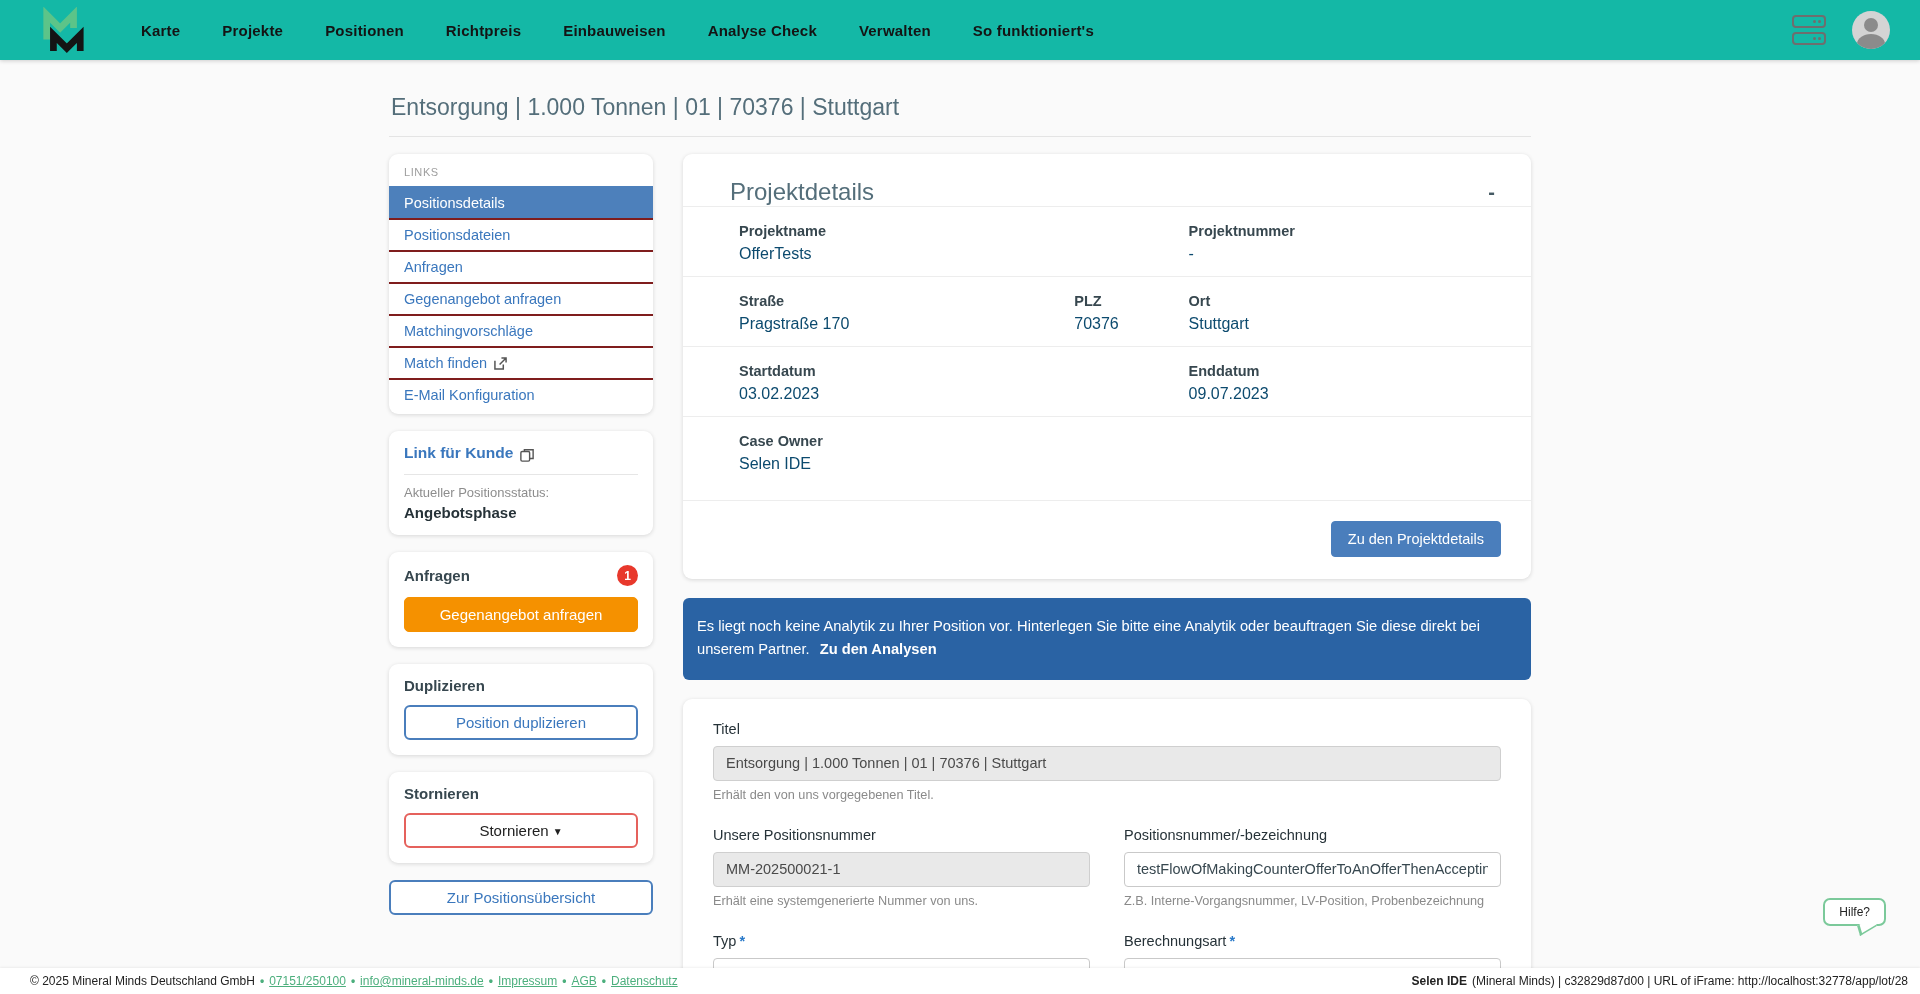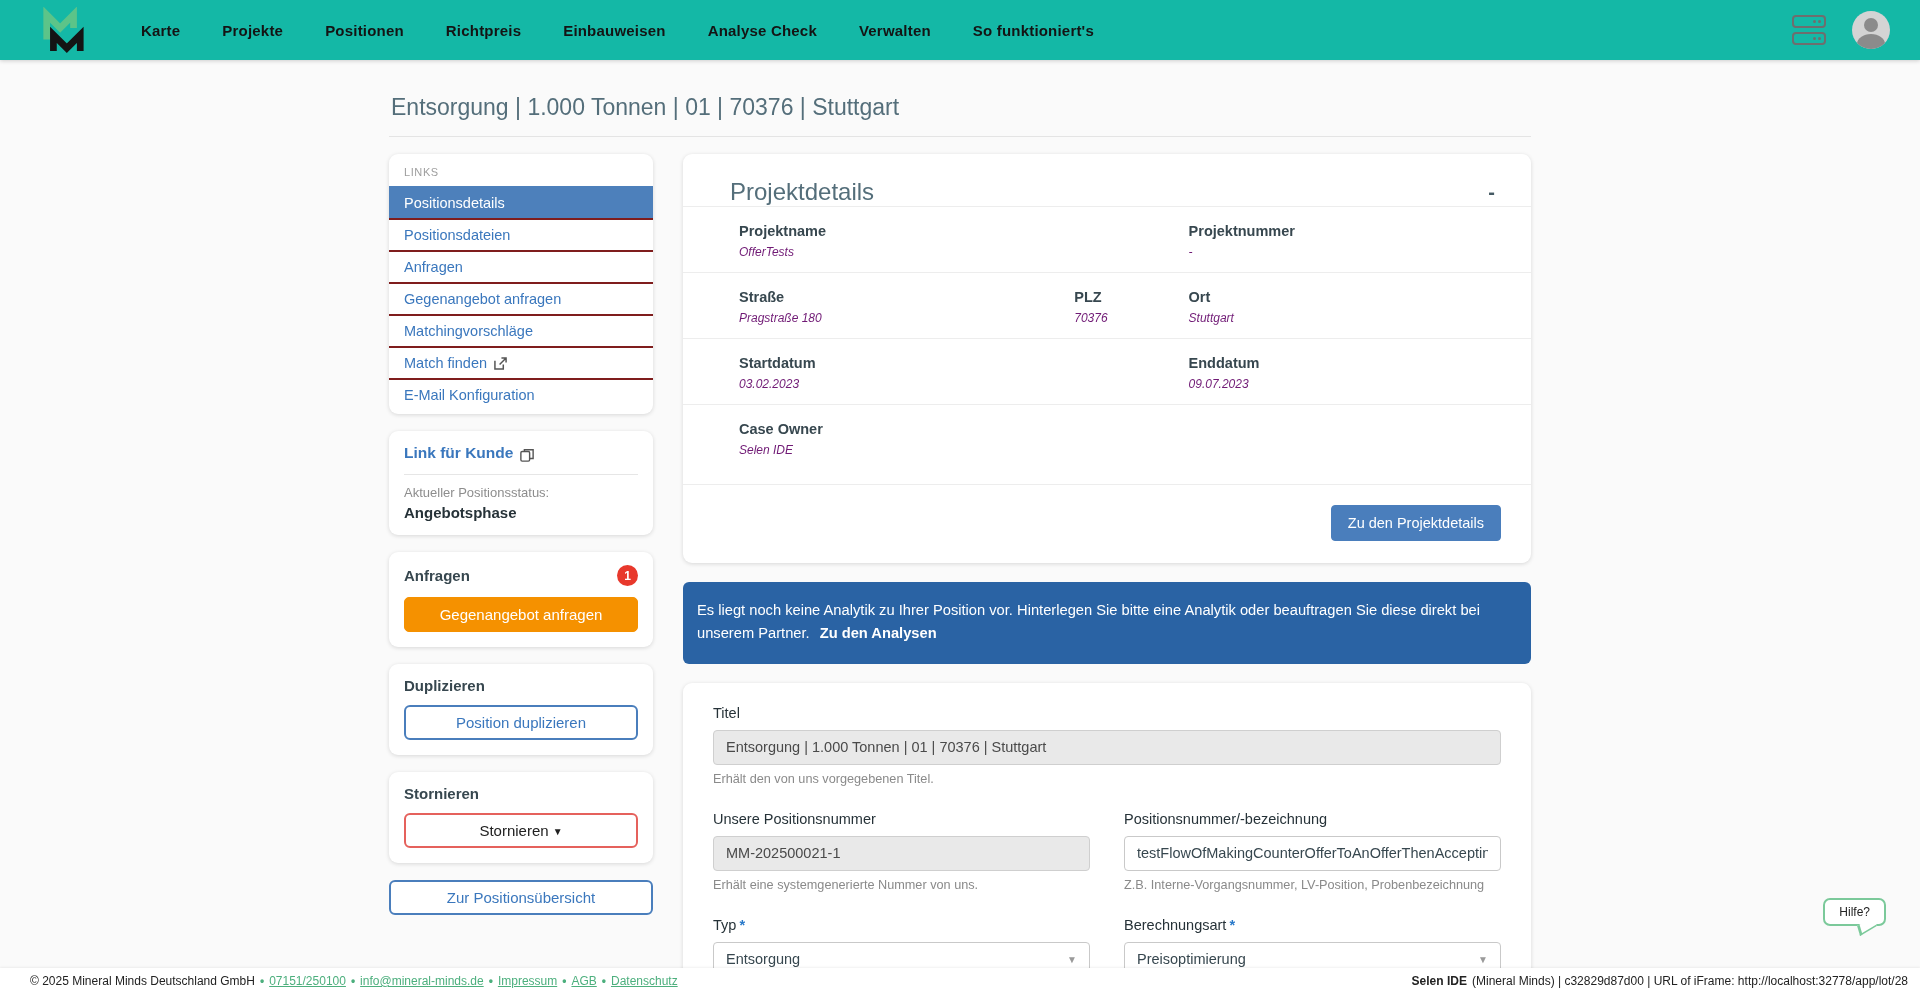--- a/index.html
+++ b/index.html
@@ -82,21 +82,21 @@
 
   
   .maincol { width:848px; flex:0 0 848px; display:flex; flex-direction:column; gap:19px; }
   .project-card { padding:24px 0 22px 0; }
   .project-head { display:flex; align-items:flex-start; justify-content:space-between; padding:0 30px 0 47px; }
   .project-title { font-size:24px; color:#546e7a; font-weight:400; }
   .collapse-btn { font-size:20px; font-weight:700; color:#455a64; cursor:pointer; line-height:1; padding:4px 6px; }
   .drow { display:flex; padding:16px 30px 13px 56px; border-top:1px solid #ededed;align-items:flex-end; }
   .drow:first-of-type { border-top:none; margin-top:22px; }
   .dcell .dlabel { font-size:14.5px; font-weight:700; color:#37474f; margin-bottom:6px; }
-  .dcell .dvalue { font-size:12px; color:#701a75;font-style:italic; }
+  .dcell .dvalue { font-size:16px; color:#0c4a6e; }
   .w59 { width:59%; } .w41 { width:41%; } .w44 { width:44%; } .w15 { width:15%; }
   .project-footer { display:flex; justify-content:flex-end; padding:20px 30px 0 30px; border-top:1px solid #ededed; margin-top:14px; }
   .btn-blue {
     background:#4a7ebc; border:1px solid #4a7ebc; color:#fff; font-size:14.5px;
     padding:9px 16px; border-radius:4px; cursor:pointer; font-family:inherit;
   }
 
   .banner {
     background:#2a63a4; border-radius:6px; color:#fff; padding:17px 20px 19px 14px;
     font-size:14.7px; line-height:1.55;
@@ -261,21 +261,21 @@
           </div>
           <div class="dcell w41">
             <div class="dlabel">Projektnummer</div>
             <div class="dvalue">-</div>
           </div>
         </div>
 
         <div class="drow">
           <div class="dcell w44">
             <div class="dlabel">Straße</div>
-            <div class="dvalue">Pragstraße 180</div>
+            <div class="dvalue">Pragstraße 170</div>
           </div>
           <div class="dcell w15">
             <div class="dlabel">PLZ</div>
             <div class="dvalue">70376</div>
           </div>
           <div class="dcell w41">
             <div class="dlabel">Ort</div>
             <div class="dvalue">Stuttgart</div>
           </div>
         </div>

